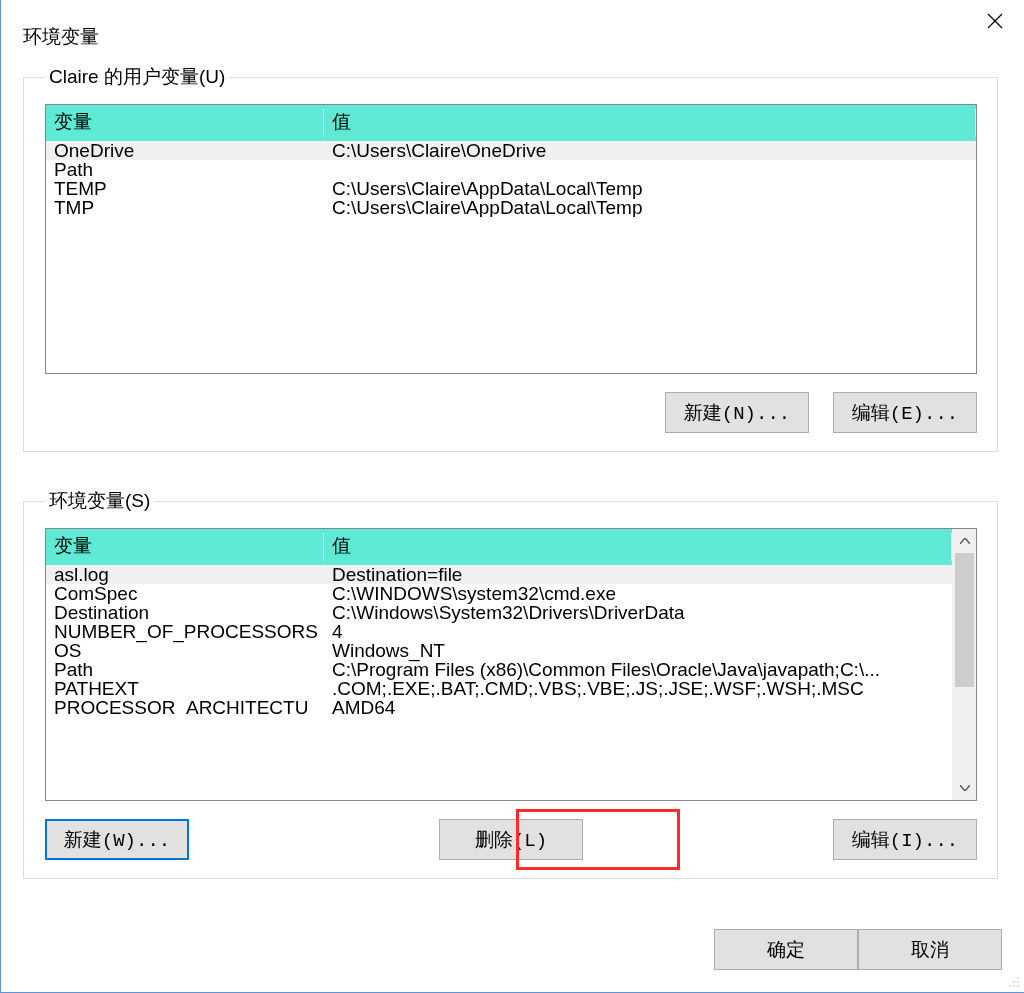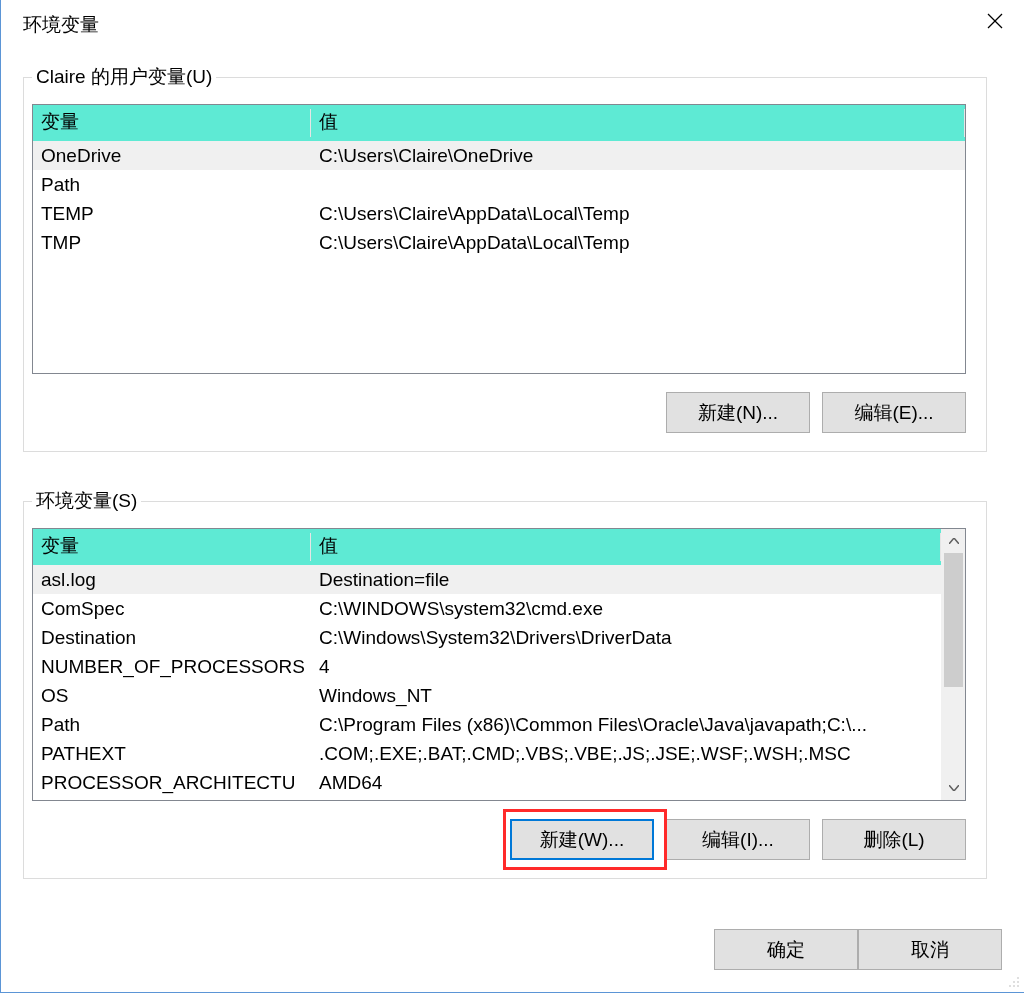--- a/index.html
+++ b/index.html
@@ -14,41 +14,41 @@
   }
   .window {
     width: 1024px; height: 993px;
     border-left: 1px solid #5b95d6;
     border-bottom: 1px solid #5b95d6;
     display: flex; flex-direction: column;
     position: relative;
   }
   .titlebar {
     height: 50px;
-    display: flex; align-items: center;
+    display: flex; align-items: flex-end;
     padding-left: 22px;
     position: relative;
     font-size: 19px;
   }
   .close-x {
     position: absolute; right: 0; top: 0;
     width: 58px; height: 42px;
     display: flex; align-items: center; justify-content: center;
     font-size: 21px; font-weight: 300;
     cursor: default;
   }
   .content {
     flex: 1;
     padding: 14px 22px 0 22px;
     position: relative;
   }
   fieldset.groupbox {
     border: 1px solid #dcdcdc;
-    margin: 0 15px 36px 0;
-    padding: 14px 20px 18px 8px;
+    margin: 0 4px 36px 0;
+    padding: 14px 20px 18px 21px;
     position: relative;
   }
   fieldset.groupbox > legend {
     padding: 0 4px;
     font-size: 19px;
   }
   .listview {
     border: 1px solid #828790;
     background: #fff;
     width: 100%;
@@ -69,21 +69,21 @@
     content: "";
     position: absolute;
     right: 0; top: 4px; bottom: 4px;
     width: 1px; background: #e5e5e5;
   }
   .lv-body {
     overflow: hidden;
   }
   .lv-row {
     display: flex;
-    height: 29px;
+    height: 19px;
     align-items: center;
     font-size: 19px;
   }
   .lv-row.selected {
     background: #f0f0f0;
   }
   .lv-main { flex: 1; }
   .scrollbar {
     width: 24px;
     background: #f0f0f0;
@@ -95,22 +95,23 @@
     display: flex; align-items: center; justify-content: center;
     font-size: 11px; color: #606060;
   }
   .sb-track { flex: 1; position: relative; }
   .sb-thumb {
     position: absolute; left: 2px; right: 2px;
     background: #cdcdcd;
   }
   .btn-row {
     display: flex; justify-content: flex-end;
-    gap: 12px;
+    gap: 24px;
     margin-top: 18px;
+    font-family: Liberation Mono, monospace;
   }
   button.winbtn {
     width: 144px; height: 41px;
     background: #e1e1e1;
     border: 1px solid #adadad;
     font-family: inherit;
     font-size: 19px;
     padding: 0;
     cursor: default;
   }
@@ -244,24 +245,24 @@
             <div class="sb-thumb" style="top:0; height:60%;"></div>
           </div>
           <div class="sb-arrow">
             <svg width="10" height="6" viewBox="0 0 10 6">
                 <polyline points="0,0 5,6 10,0" fill="none" stroke="#606060" stroke-width="1.5"></polyline>
               </svg>
           </div>
         </div>
       </div>
 
-      <div class="btn-row" style="position:relative;">
+      <div class="btn-row" style="position:relative;justify-content:space-between;">
         <button class="winbtn default">新建(W)...</button>
+        <button class="winbtn">删除(L)</button>
         <button class="winbtn">编辑(I)...</button>
-        <button class="winbtn">删除(L)</button>
         <div class="highlight-box" style="top: -10px; width: 164px; height: 61px; left: 471px; right: auto;"></div>
       </div>
     </fieldset>
 
     <div class="dialog-buttons">
       <button class="winbtn">确定</button>
       <button class="winbtn">取消</button>
     </div>
 
     <div class="resize-grip">

